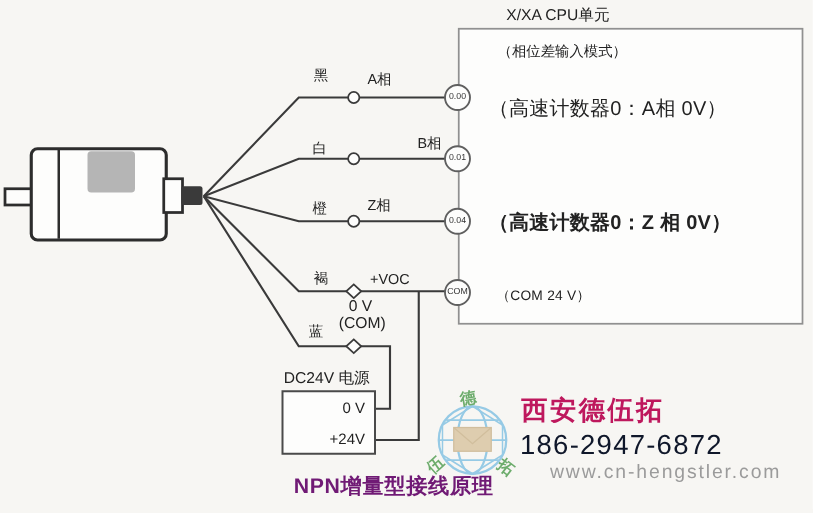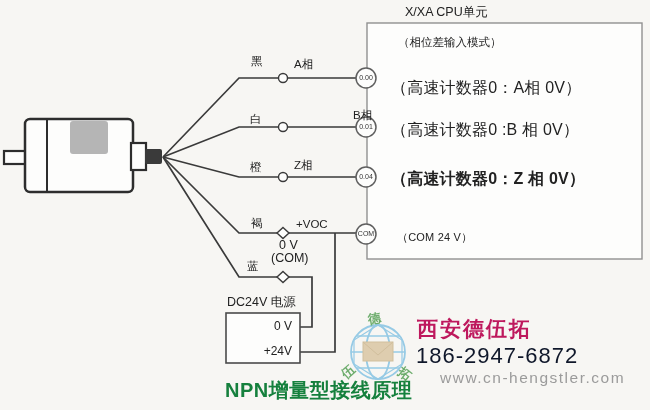--- a/index.html
+++ b/index.html
@@ -17,21 +17,21 @@
   .enc-sub{font-size:12.5px;width:120px;}
   .cpu-title{font-size:12.5px;}
   .cpu-mode{font-size:11.5px;}
   .cpu-desc{font-size:16px;letter-spacing:.2px;}
   .term-id{font-size:7px;width:24px;text-align:center;color:#333;}
   .wirecolor{font-size:11.5px;}
   .wiresignal{font-size:11.5px;}
   .zerov{font-size:12.5px;}
   .dc-title{font-size:12.5px;}
   .dc-term{font-size:12px;width:52px;}
-  .diagram-title{font-size:20px;font-weight:bold;color:#15803d;letter-spacing:.5px;}
+  .diagram-title{font-size:17px;font-weight:bold;color:#701a75;letter-spacing:.5px;}
   .wm-brand{font-size:21px;font-weight:bold;letter-spacing:2px;}
   .wm-phone{font-size:22px;letter-spacing:1px;}
   .wm-url{font-size:15.5px;letter-spacing:1.5px;margin-left:24px;}
   .wm-char{position:absolute;font-size:13px;font-weight:bold;opacity:.85;}
 </style>
 </head>
 <body>
 
 <div class="canvas">
 
@@ -83,37 +83,36 @@
         <rect x="363" y="342" width="30" height="19"></rect>
         <path d="M363,342 L378,355 L393,342" fill="none"></path>
       </g>
     </g>
   </svg>
 
 
   <div class="lbl cpu-title" style="left:405px;top:5px;">X/XA CPU单元</div>
   <div class="lbl cpu-mode" style="left:398px;top:36px;">（相位差输入模式）</div>
   <div class="lbl cpu-desc" style="left:391px;top:79px;">（高速计数器0：A相 0V）</div>
-  <div class="lbl cpu-desc" style="left:391px;top:121px;">（高速计数器0 :B 相 0V）</div>
   <div class="lbl cpu-desc" style="left:391px;top:170px;font-weight:bold;">（高速计数器0：Z 相 0V）</div>
   <div class="lbl cpu-desc" style="left:397px;top:231px;font-size:11px;">（COM 24 V）</div>
 
   <div class="lbl term-id" style="left:354px;top:74px;">0.00</div>
   <div class="lbl term-id" style="left:354px;top:123px;">0.01</div>
   <div class="lbl term-id" style="left:354px;top:173px;">0.04</div>
   <div class="lbl term-id" style="left:354px;top:230px;">COM</div>
 
   <div class="lbl wirecolor" style="left:251px;top:55px;">黑</div>
   <div class="lbl wirecolor" style="left:250px;top:113px;">白</div>
   <div class="lbl wirecolor" style="left:250px;top:161px;">橙</div>
   <div class="lbl wirecolor" style="left:251px;top:217px;">褐</div>
   <div class="lbl wirecolor" style="left:247px;top:260px;">蓝</div>
 
   <div class="lbl wiresignal" style="left:294px;top:58px;">A相</div>
-  <div class="lbl wiresignal" style="left:309px;top:109px;padding-left:44px;">B相</div>
+  <div class="lbl wiresignal" style="left:290px;top:109px;padding-left:44px;">B相</div>
   <div class="lbl wiresignal" style="left:294px;top:159px;">Z相</div>
   <div class="lbl wiresignal" style="left:296px;top:218px;">+VOC</div>
   <div class="lbl zerov" style="left:279px;top:238px;">0 V</div>
   <div class="lbl zerov" style="left:271px;top:251px;">(COM)</div>
 
   <div class="lbl dc-title" style="left:227px;top:295px;">DC24V 电源</div>
   <div class="lbl dc-term r" style="left:240px;top:320px;">0 V</div>
   <div class="lbl dc-term r" style="left:240px;top:345px;">+24V</div>
 
   <div class="lbl diagram-title c" style="left:225px;top:379px;width:180px;">NPN增量型接线原理</div>

